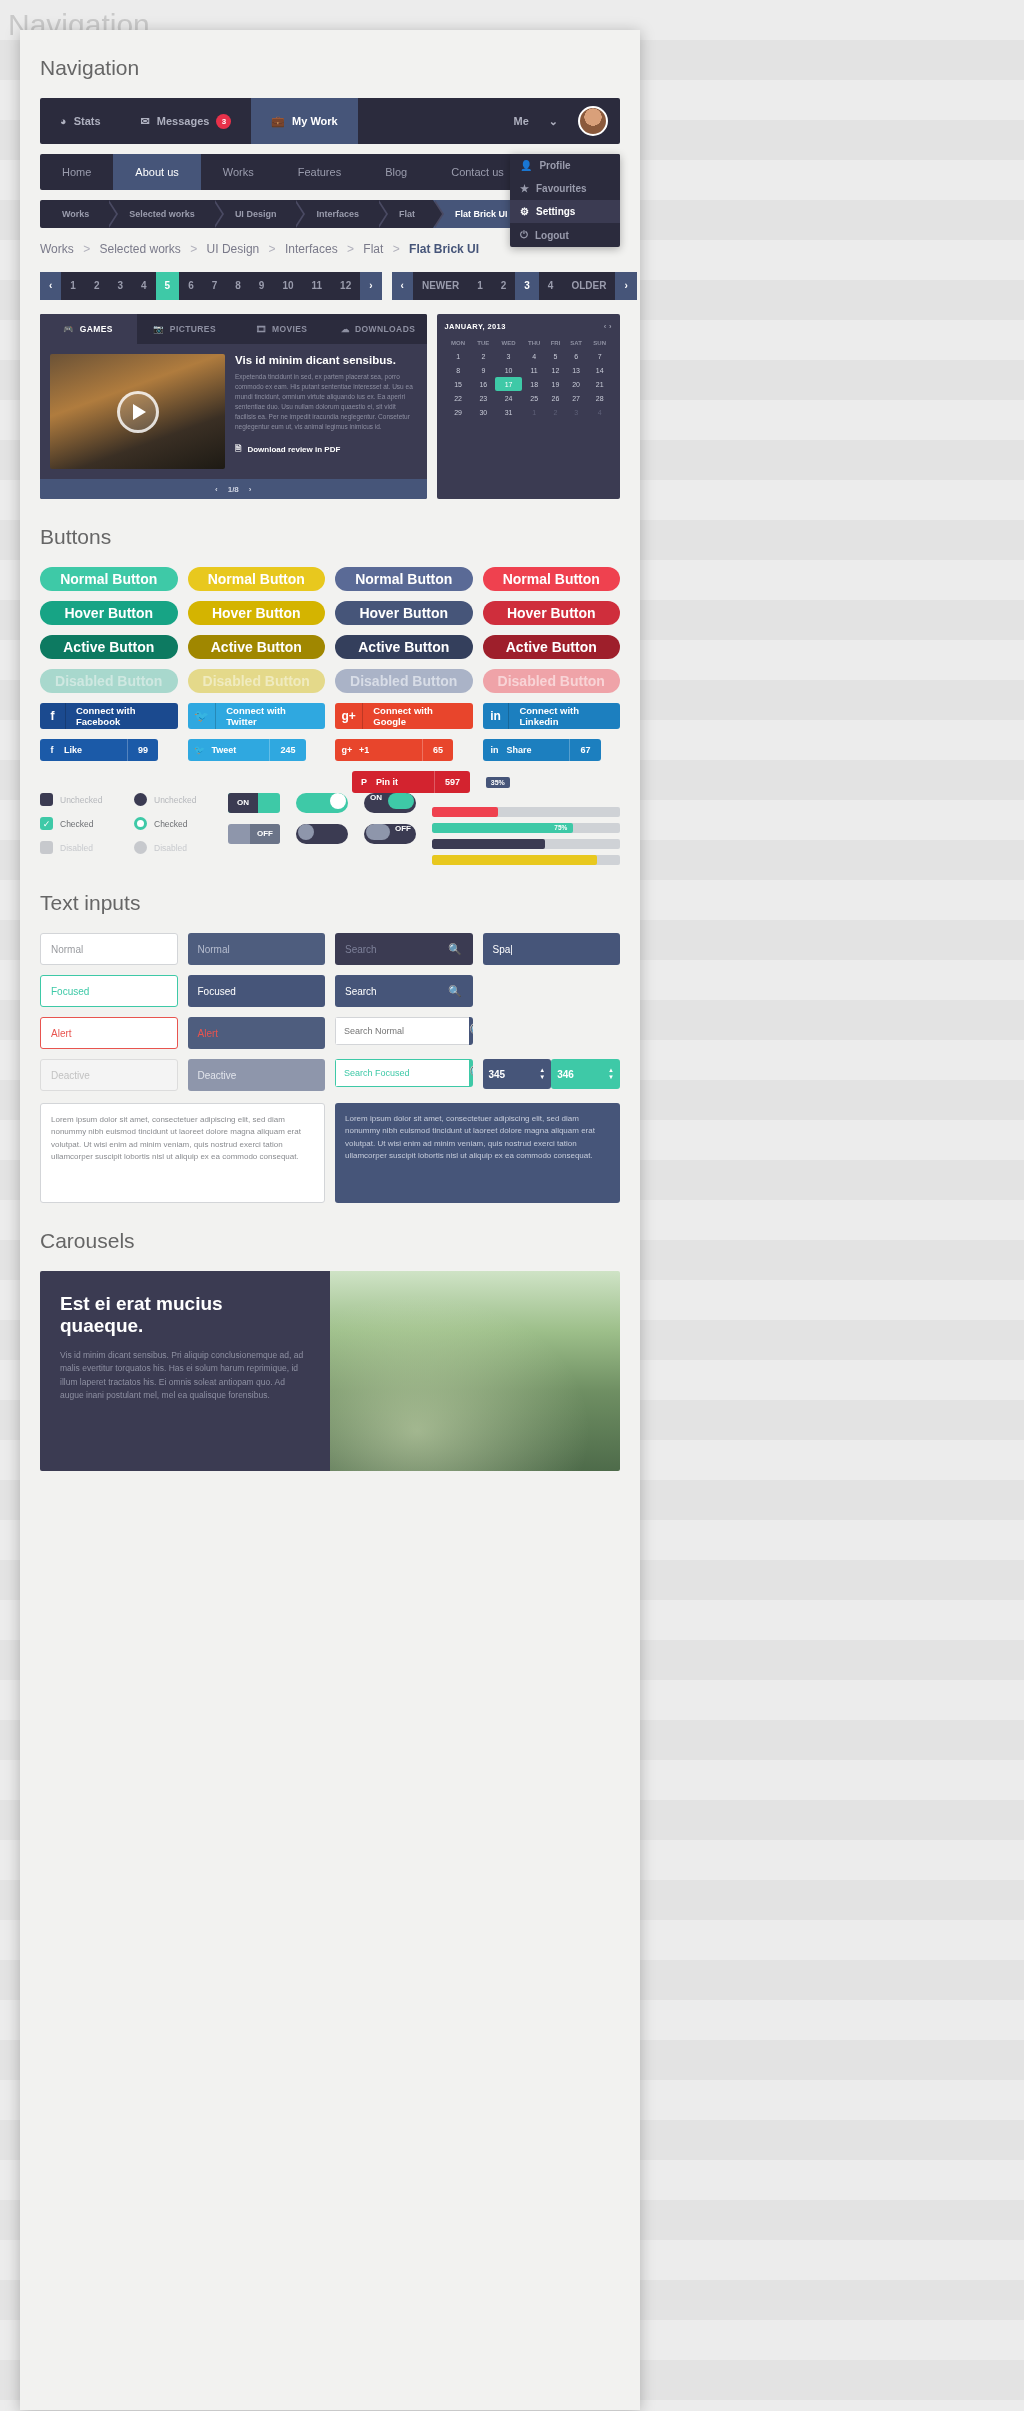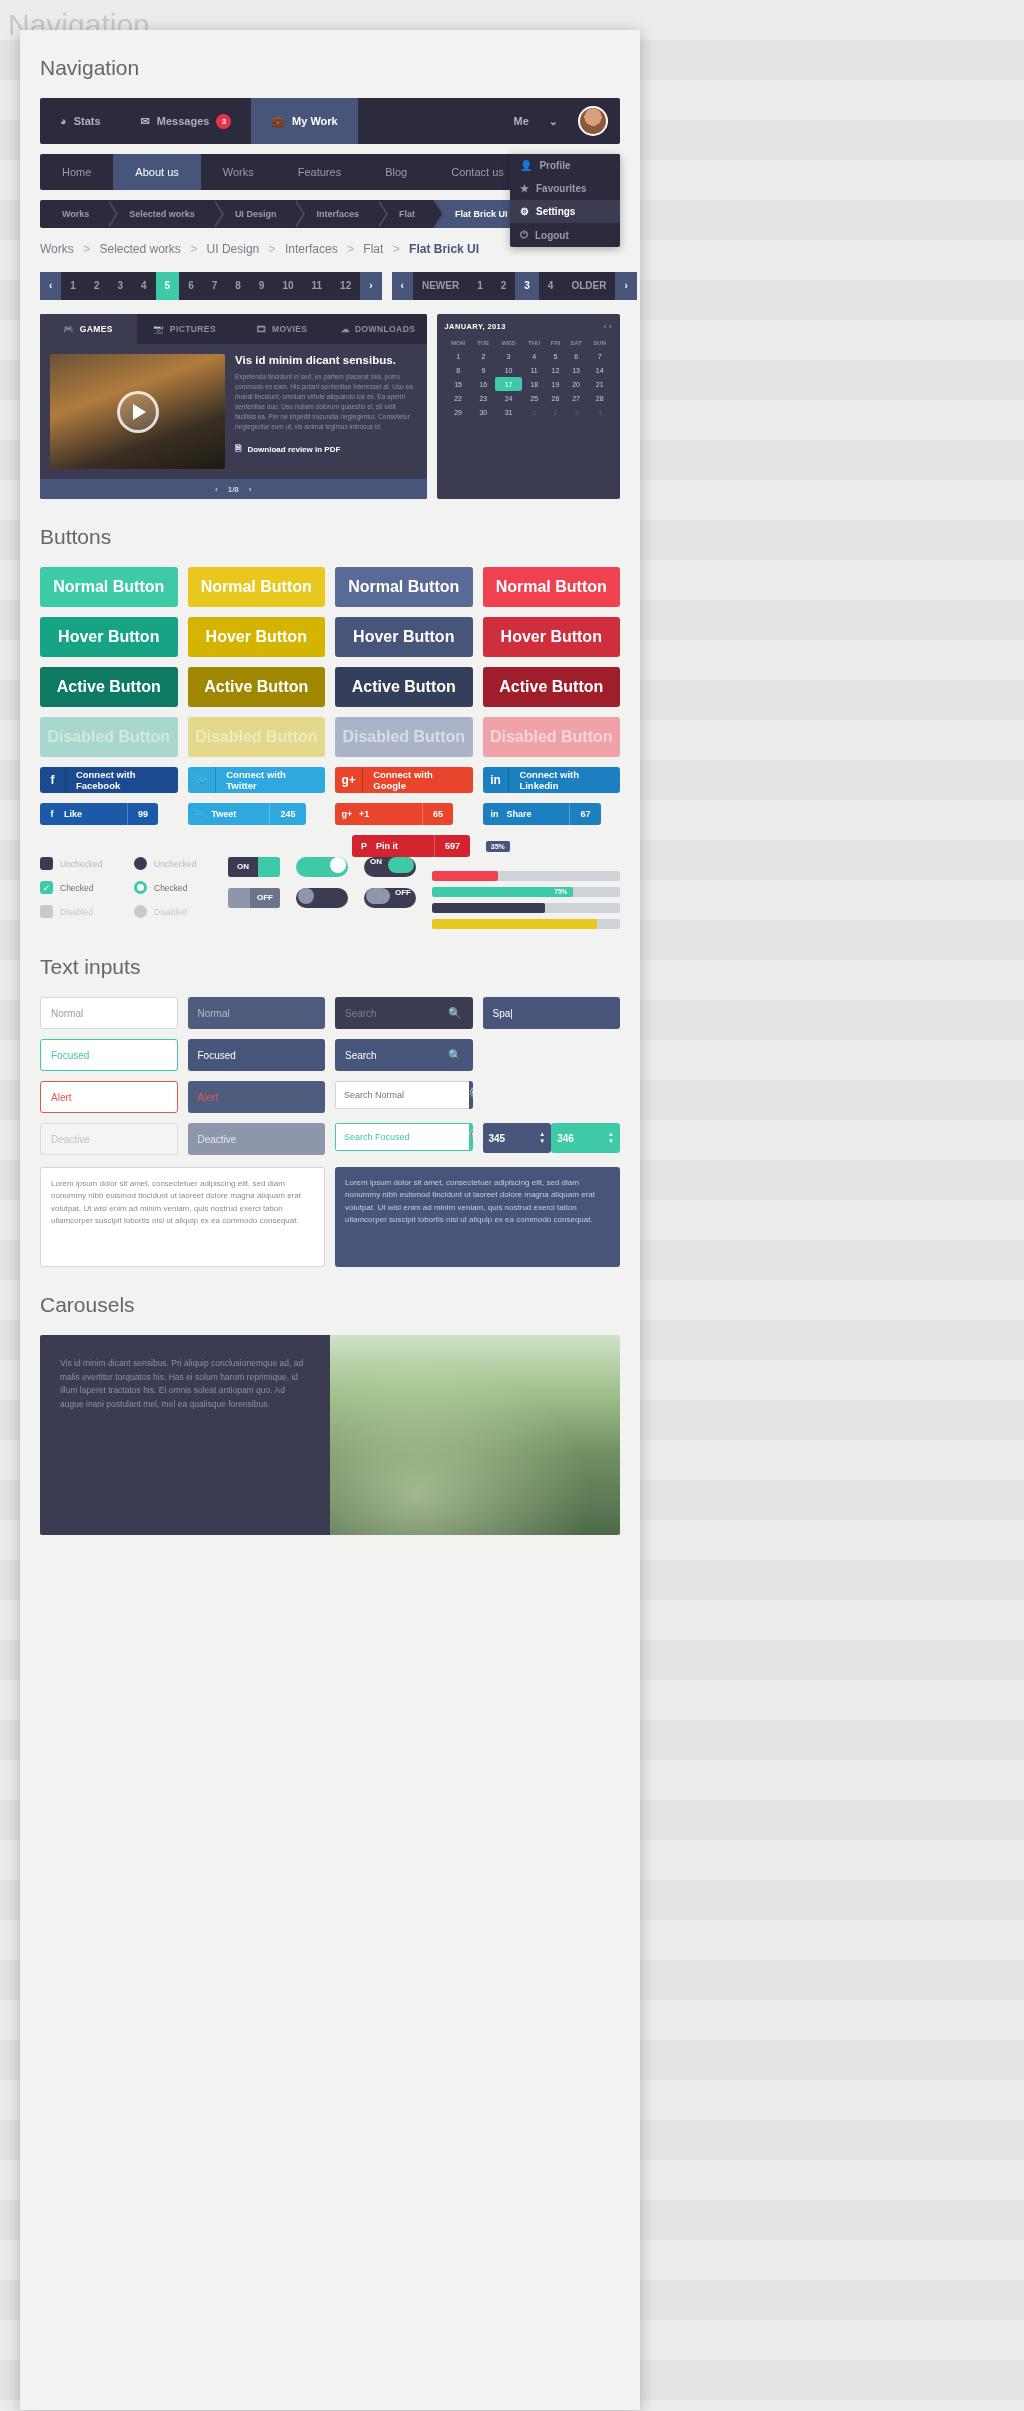--- a/index.html
+++ b/index.html
@@ -100,22 +100,22 @@
              font-size: 7.5px; font-weight: bold; margin-bottom: 6px; letter-spacing: .4px; }
   .calhead .arr { color: #9a9cad; }
   table.calgrid { width: 100%; border-collapse: collapse; }
   table.calgrid th { color: #8e90a2; font-size: 6px; font-weight: bold; padding: 3px 0; }
   table.calgrid td { color: #c9ccd8; font-size: 7px; text-align: center; padding: 3.5px 0; }
   table.calgrid td.dim { color: #5e6078; }
   table.calgrid td.sel { background: #3ec9a7; color: #fff; border-radius: 2px; }
 
   
   .btngrid { display: grid; grid-template-columns: repeat(4, 1fr); gap: 10px; }
-  .btn { height: 40px; border-radius: 3px; display: flex; align-items: center; justify-content: center;
-         color: #fff; font-size: 16px; font-weight: bold; }
+  .btn { height: 24px; border-radius: 14px; display: flex; align-items: center; justify-content: center;
+         color: #fff; font-size: 14px; font-weight: bold; }
   .socgrid { display: grid; grid-template-columns: repeat(4, 1fr); gap: 10px; margin-top: 10px; }
   .socbtn { height: 26px; border-radius: 3px; display: flex; align-items: center; color: #fff;
             font-size: 9.5px; font-weight: bold; overflow: hidden; }
   .socbtn .ic { width: 30px; display: flex; align-items: center; justify-content: center; height: 100%;
                 border-right: 1px solid rgba(0,0,0,.18); font-size: 12px; }
   .socbtn .lb { padding: 0 10px; }
   .cntgrid { display: grid; grid-template-columns: repeat(4, 1fr); gap: 10px; margin-top: 10px; }
   .cntbtn { height: 22px; border-radius: 3px; display: flex; align-items: center; color: #fff;
             font-size: 9px; font-weight: bold; width: 118px; overflow: hidden; }
   .cntbtn .ic { width: 24px; text-align: center; }
@@ -625,19 +625,20 @@
     <div class="tagrid">
       <div class="ta light">Lorem ipsum dolor sit amet, consectetuer adipiscing elit, sed diam nonummy nibh euismod tincidunt ut laoreet dolore magna aliquam erat volutpat. Ut wisi enim ad minim veniam, quis nostrud exerci tation ullamcorper suscipit lobortis nisl ut aliquip ex ea commodo consequat.</div>
       <div class="ta dark">Lorem ipsum dolor sit amet, consectetuer adipiscing elit, sed diam nonummy nibh euismod tincidunt ut laoreet dolore magna aliquam erat volutpat. Ut wisi enim ad minim veniam, quis nostrud exerci tation ullamcorper suscipit lobortis nisl ut aliquip ex ea commodo consequat.</div>
     </div>
   </div>
 
   <h2 class="sec-title">Carousels</h2>
   <div class="wrap">
     <div class="caro">
       <div class="caroL">
+        <h3>Est ei erat mucius quaeque.</h3>
         <p>Vis id minim dicant sensibus. Pri aliquip conclusionemque ad, ad malis evertitur torquatos his. Has ei solum harum reprimique, id illum laperet tractatos his. Ei omnis soleat antiopam quo. Ad augue inani postulant mel, mel ea qualisque forensibus.</p>
       </div>
       <div class="caroR"></div>
     </div>
   </div>
 
 </div>
 
 </body></html>

